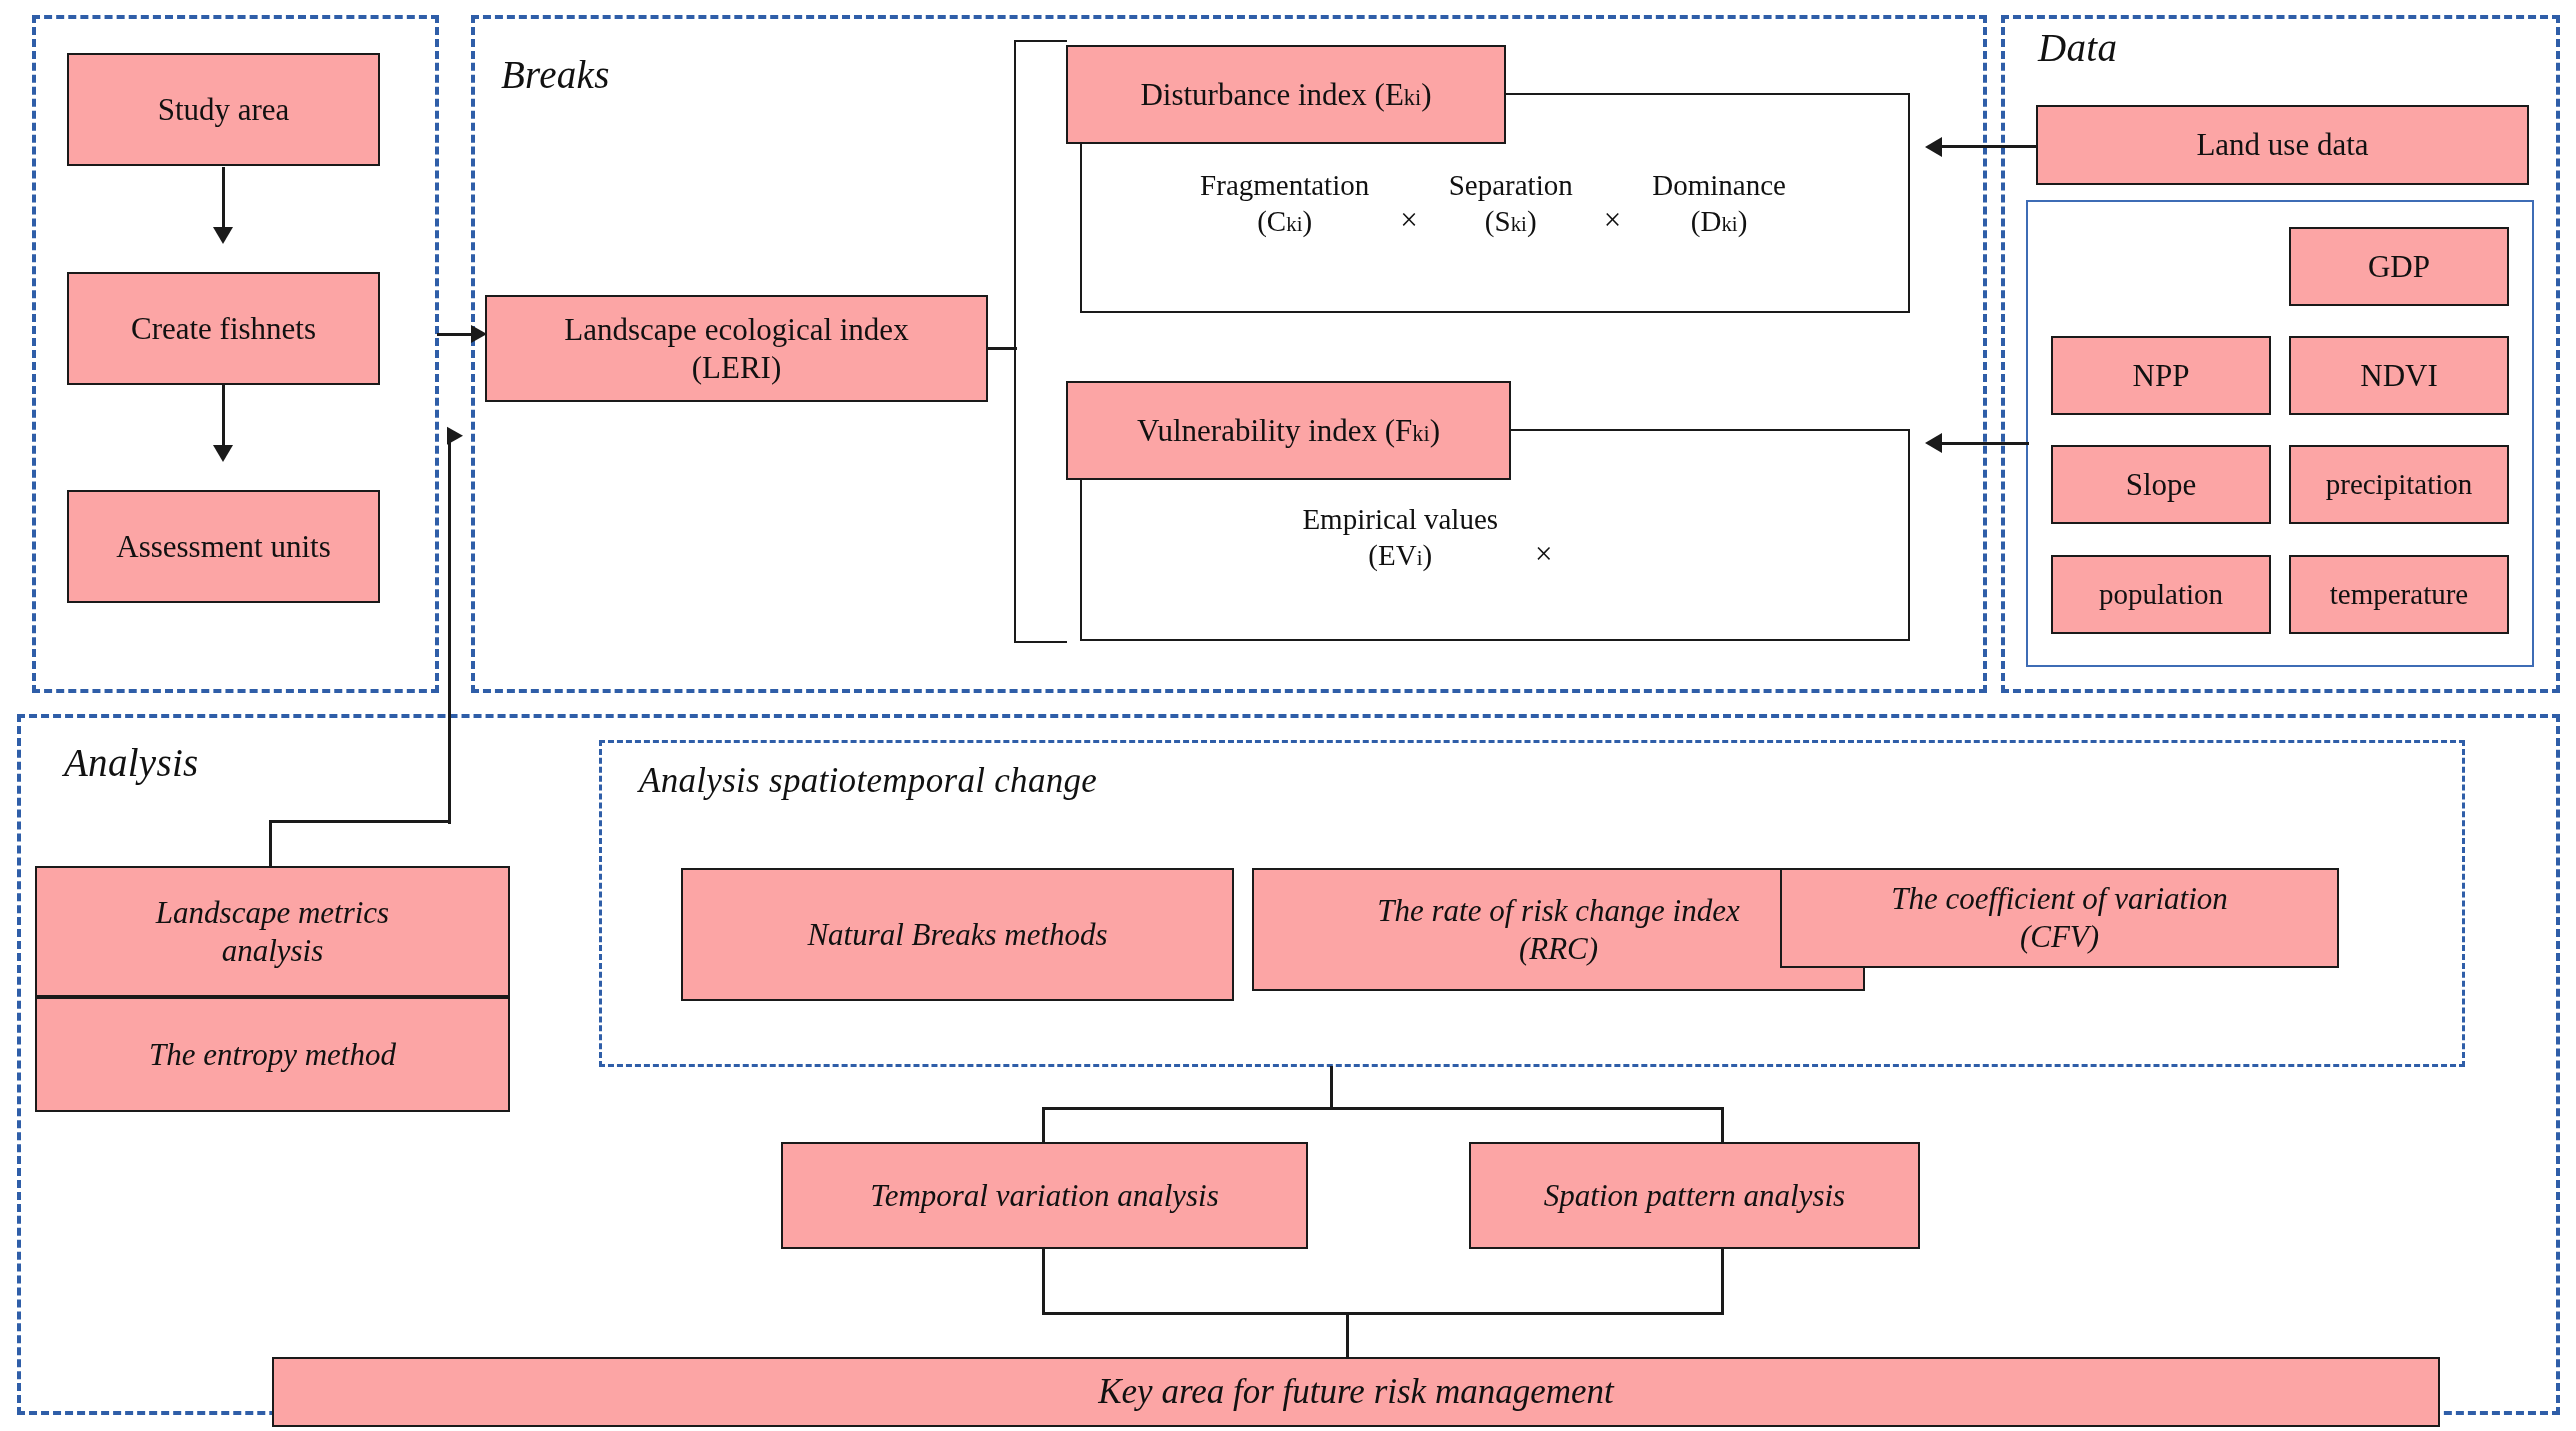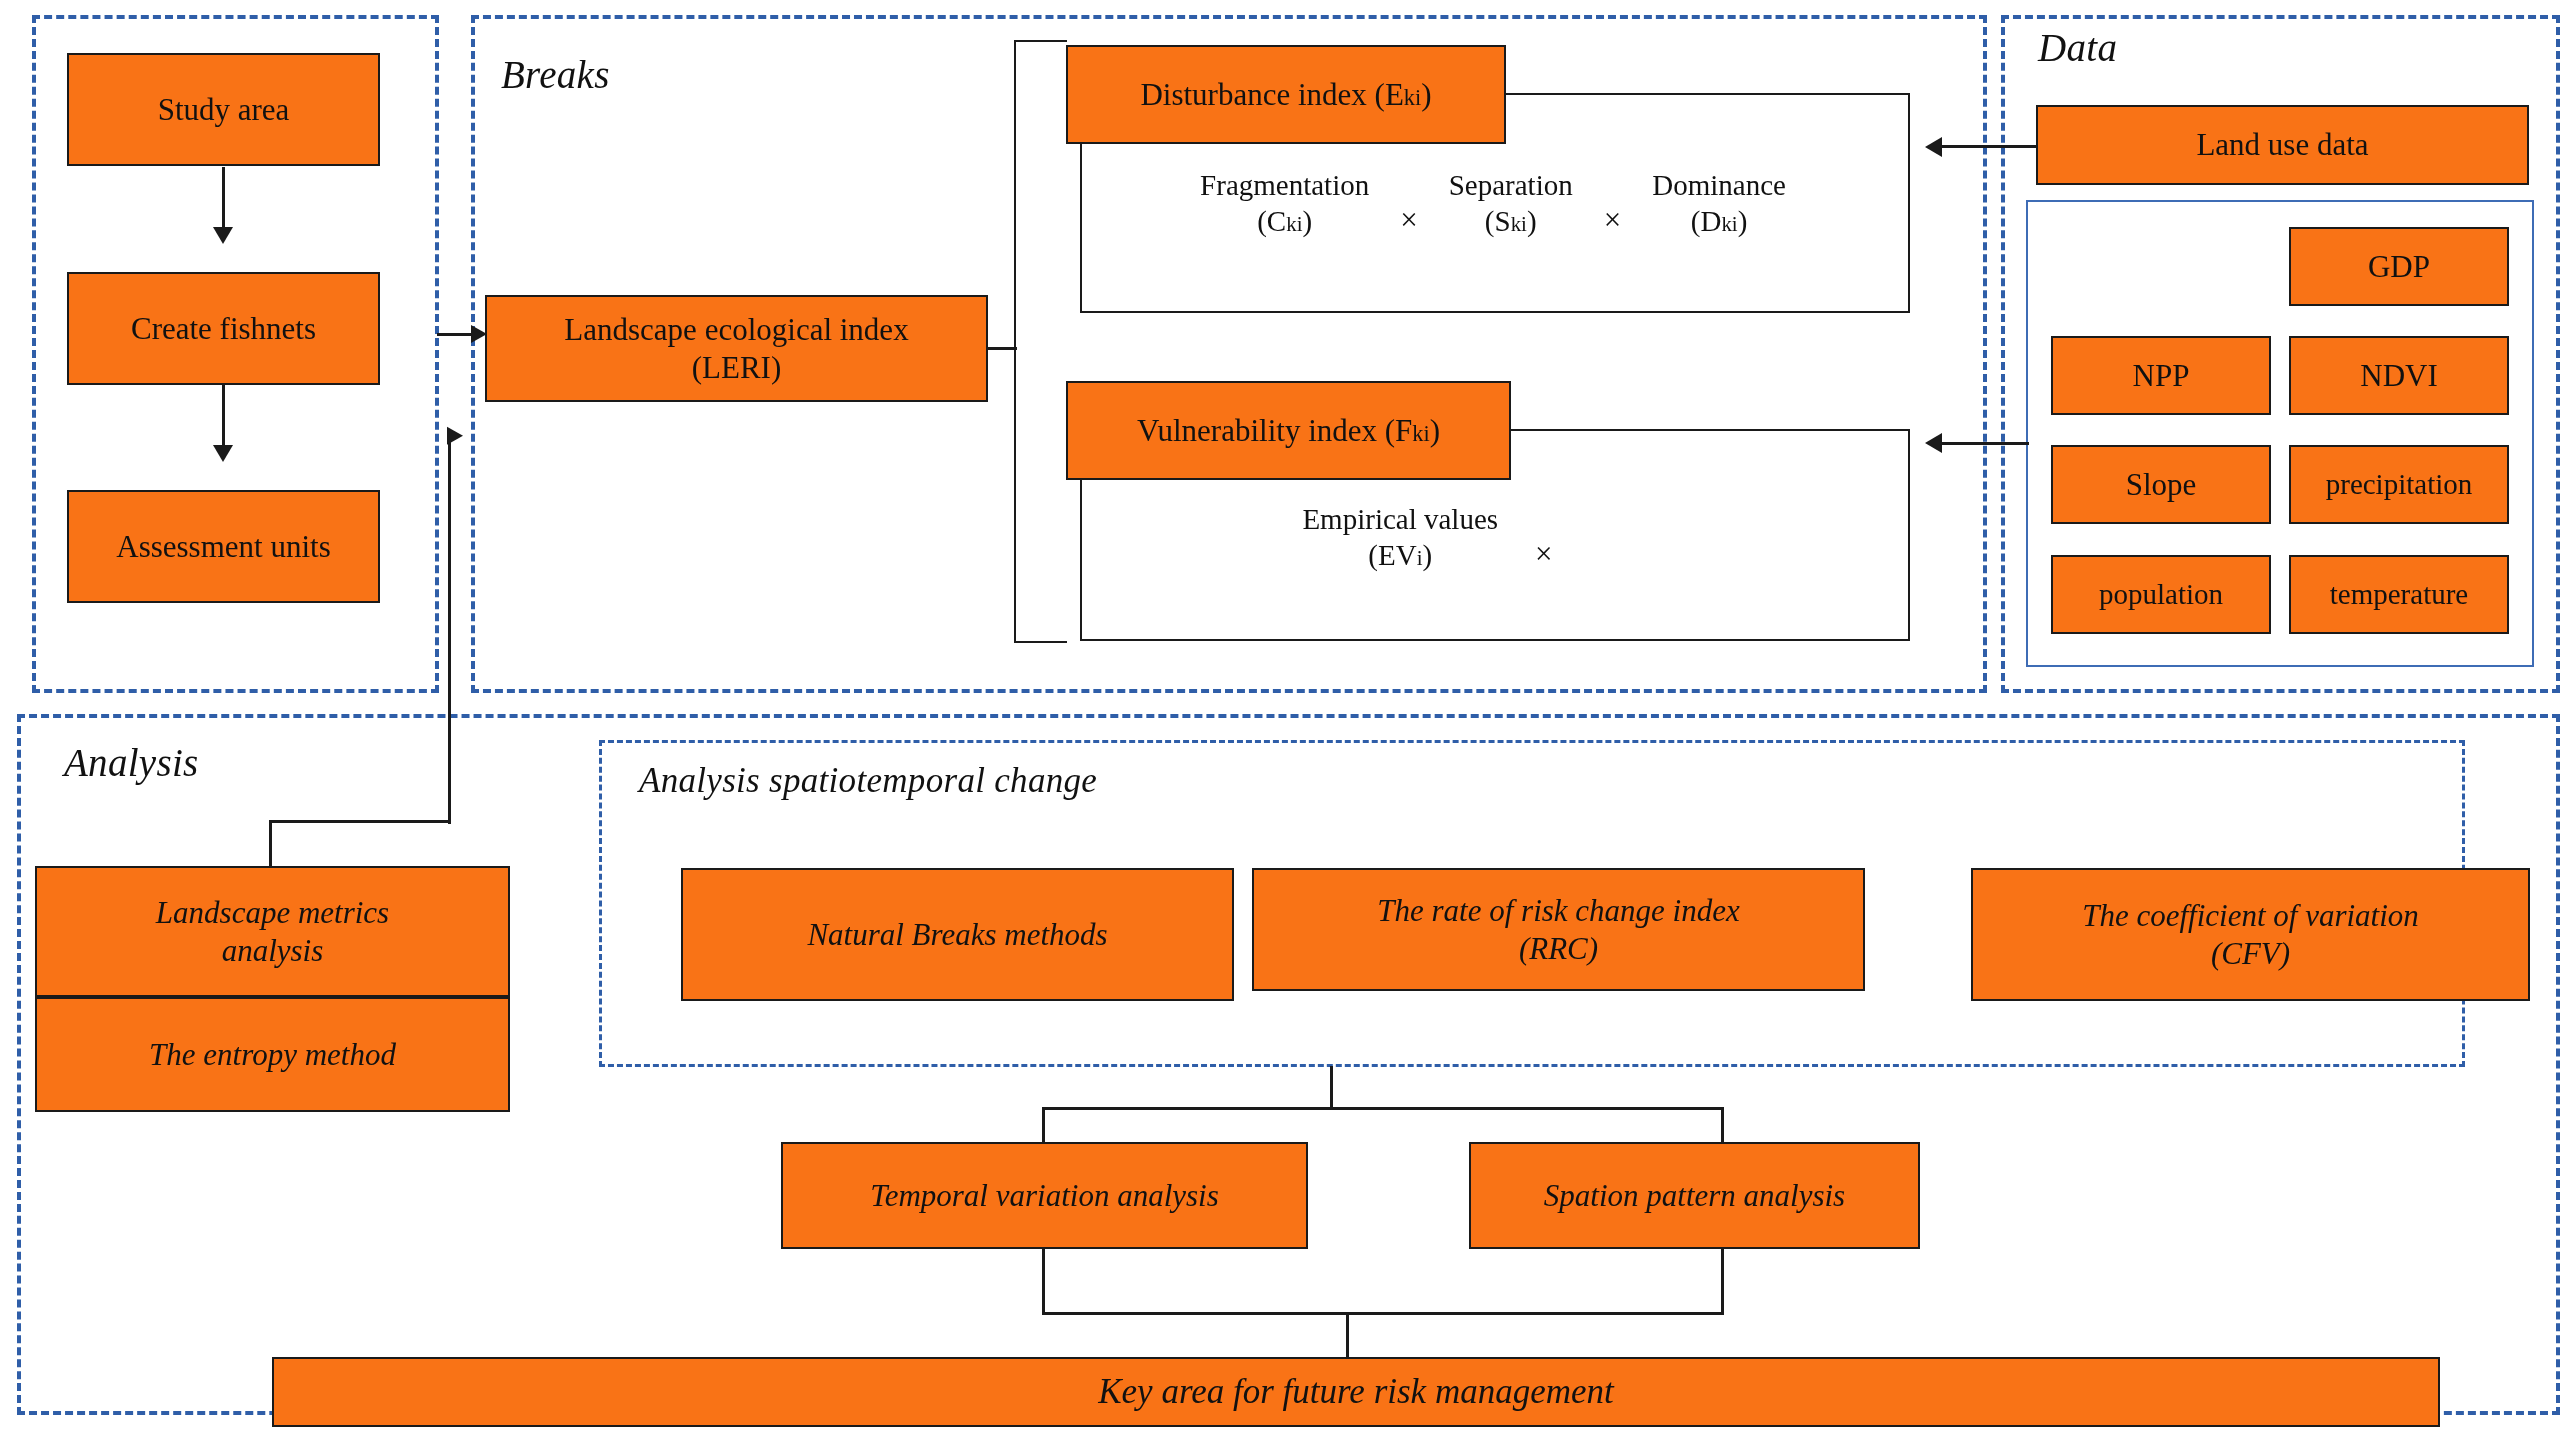--- a/index.html
+++ b/index.html
@@ -31,21 +31,21 @@
     color: #111;
     white-space: nowrap;
     letter-spacing: 0.3px;
   }
 
   
   .box {
     position: absolute;
     box-sizing: border-box;
     border: 2.7px solid #1a1a1a;
-    background: #f97316;
+    background: #fca5a5;
     display: flex;
     align-items: center;
     justify-content: center;
     text-align: center;
     color: #111;
     font-size: 31px;
     line-height: 1.22;
     padding: 2.7px 6.7px;
     z-index: 5;
   }
@@ -275,21 +275,21 @@
 
   <div class="box italic" style="left:681px; top:868px; width:553px; height:133px; flex-direction:column;">
     <span>Natural Breaks methods</span>
   </div>
 
   <div class="box italic" style="left:1252px; top:868px; width:613px; height:123px; flex-direction:column;">
     <span>The rate of risk change index</span>
     <span class="l2">(RRC)</span>
   </div>
 
-  <div class="box italic" style="left:1971px; top:868px; width:559px; height:133px; flex-direction:column;">
+  <div class="box italic" style="left:1780px; top:868px; width:559px; height:100px; flex-direction:column;">
     <span>The coefficient of variation</span>
     <span class="l2">(CFV)</span>
   </div>
 
   <div class="ln ln-v" style="left:1330px; top:1066px; height:43px;"></div>
   <div class="ln ln-h" style="left:1042px; top:1107px; width:681px;"></div>
   <div class="ln ln-v" style="left:1042px; top:1107px; height:35px;"></div>
   <div class="ln ln-v" style="left:1721px; top:1107px; height:101px;"></div>
 
   <div class="box italic" style="left:781px; top:1142px; width:527px; height:107px;">

